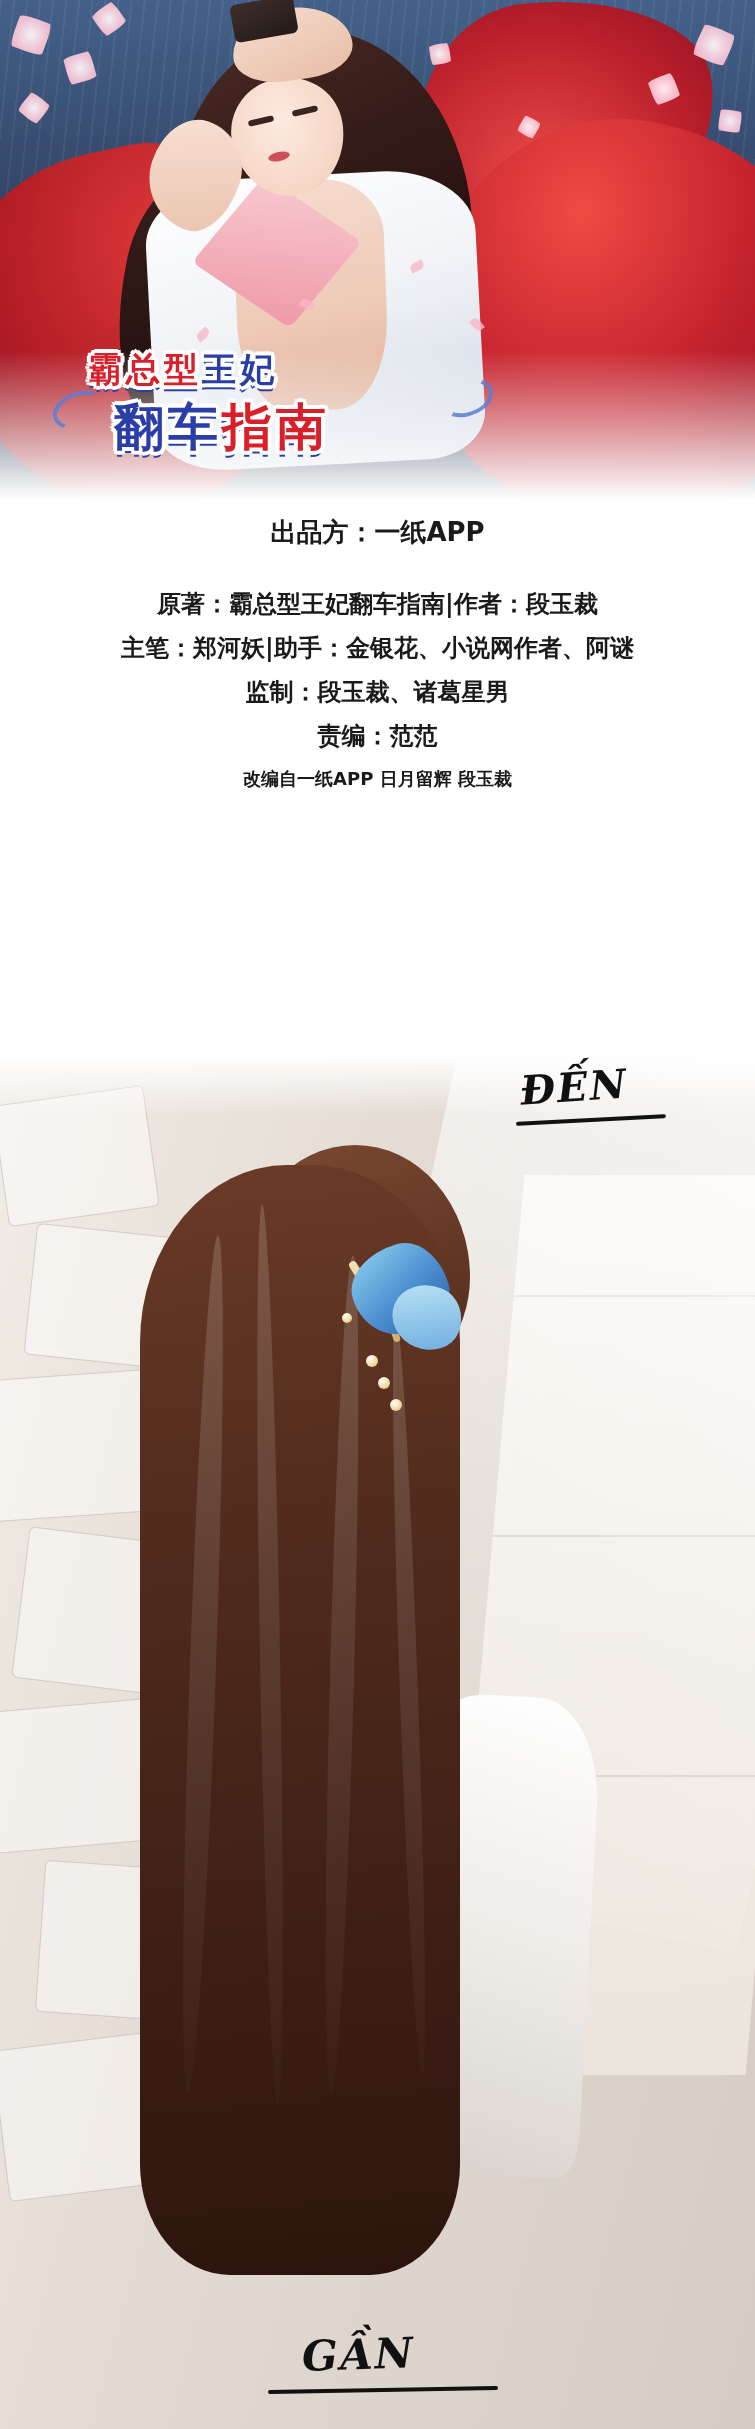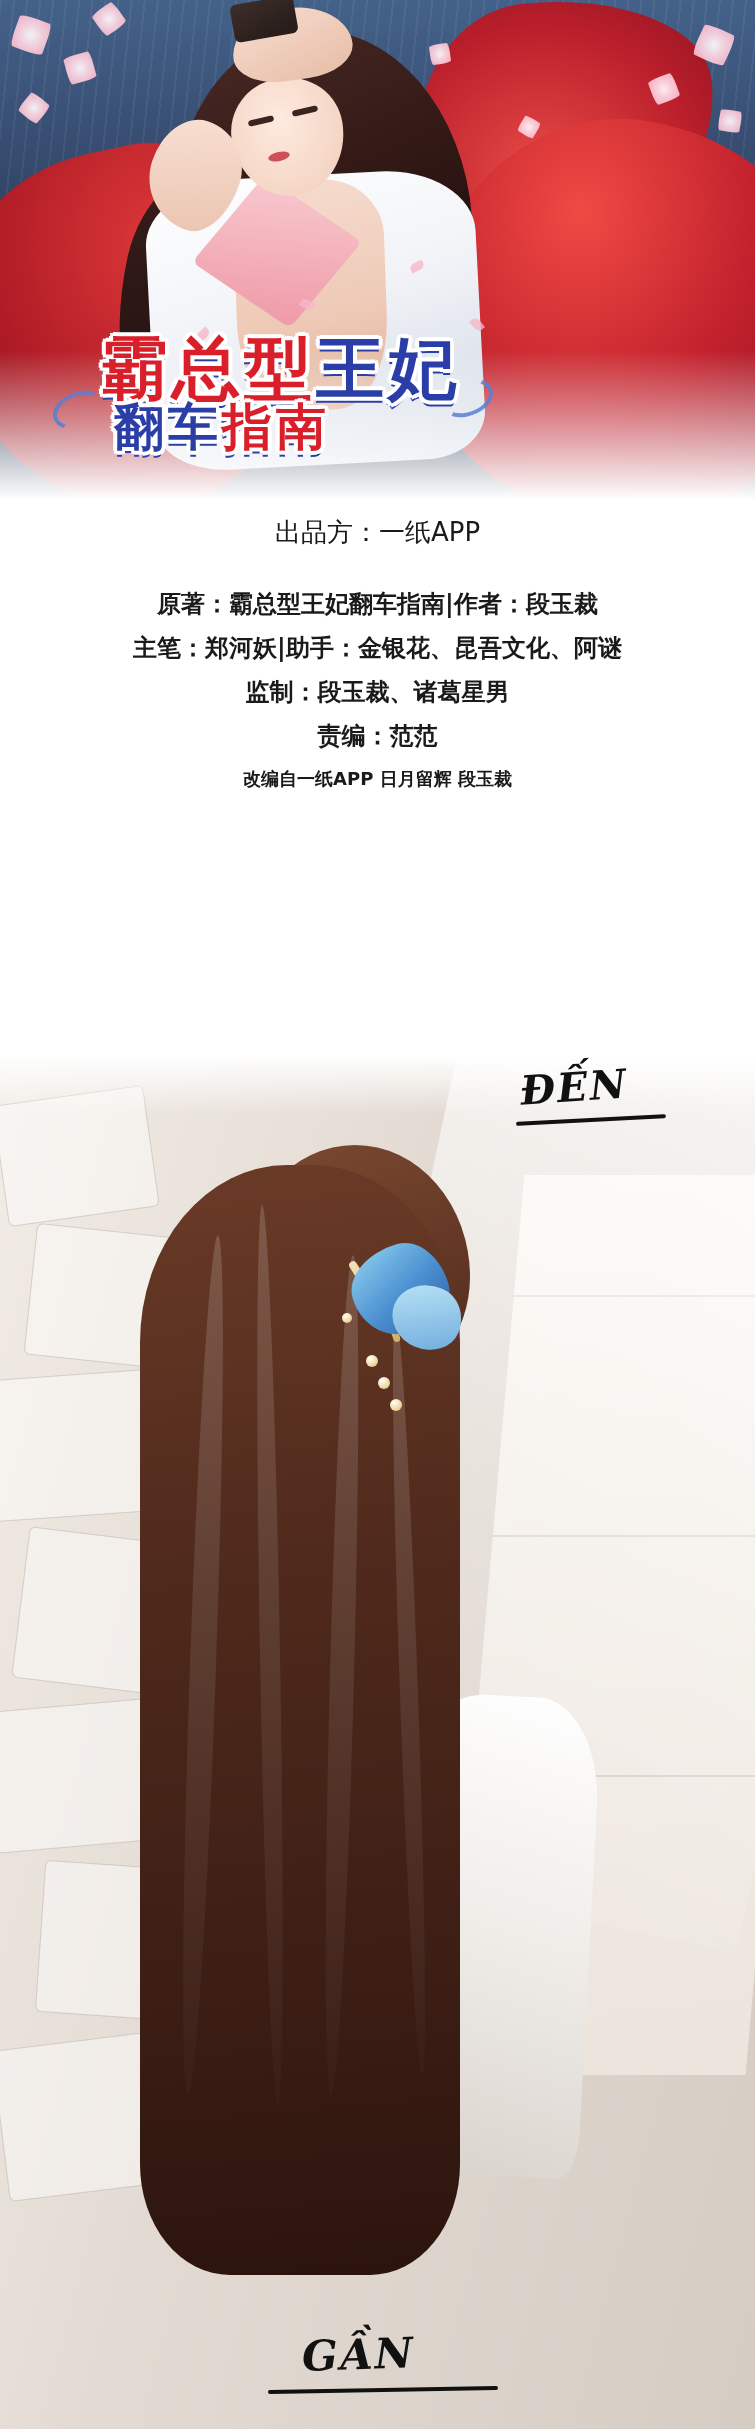--- a/index.html
+++ b/index.html
@@ -196,29 +196,28 @@
   }
   .title-line {
     display: block;
     text-align: left;
     white-space: nowrap;
     font-family: "DejaVu Sans", sans-serif;
     font-weight: bold;
     letter-spacing: 4px;
   }
   .title-line-1 {
-    font-size: 68px;
+    font-size: 34px;
     line-height: 58px;
     color: #d81f2a;
     text-shadow:
       -3px -3px 0 #ffffff, 3px -3px 0 #ffffff, -3px 3px 0 #ffffff, 3px 3px 0 #ffffff,
       0 -4px 0 #ffffff, 0 4px 0 #ffffff, -4px 0 0 #ffffff, 4px 0 0 #ffffff,
       0 6px 0 #2b3ea8;
     padding-left: 28px;
-    text-align: right;
   }
   .title-line-1 .alt { color: #2b3ea8; }
   .title-line-2 {
     font-size: 50px;
     line-height: 58px;
     color: #d81f2a;
     text-shadow:
       -3px -3px 0 #ffffff, 3px -3px 0 #ffffff, -3px 3px 0 #ffffff, 3px 3px 0 #ffffff,
       0 -4px 0 #ffffff, 0 4px 0 #ffffff, -4px 0 0 #ffffff, 4px 0 0 #ffffff,
       0 6px 0 #2b3ea8;
@@ -241,21 +240,21 @@
   .credits {
     position: absolute;
     left: 0; top: 510px;
     width: 755px;
     text-align: center;
     color: #1a1a1a;
     font-family: "DejaVu Sans", sans-serif;
   }
   .credit-producer {
     font-size: 26px;
-    font-weight: normal;
+    font-weight: bold;
     line-height: 44px;
   }
   .credit-gap { height: 28px; }
   .credit-major {
     font-size: 24px;
     font-weight: bold;
     line-height: 44px;
   }
   .credit-minor {
     font-size: 18px;
@@ -509,21 +508,21 @@
     </span>
     <span class="title-line title-line-2">
       <span class="alt">翻车</span><span>指南</span>
     </span>
   </div>
 
   <div class="credits">
     <div class="credit-producer">出品方：一纸APP</div>
     <div class="credit-gap"></div>
     <div class="credit-major">原著：霸总型王妃翻车指南|作者：段玉裁</div>
-    <div class="credit-major">主笔：郑河妖|助手：金银花、昆吾文化、阿谜</div>
+    <div class="credit-major">主笔：郑河妖|助手：金银花、小说网作者、阿谜</div>
     <div class="credit-major">监制：段玉裁、诸葛星男</div>
     <div class="credit-major">责编：范范</div>
     <div class="credit-minor">改编自一纸APP 日月留辉  段玉裁</div>
   </div>
 
   <div class="separator"></div>
 
   <div class="panel-two">
     <div class="p2-ground"></div>
 

